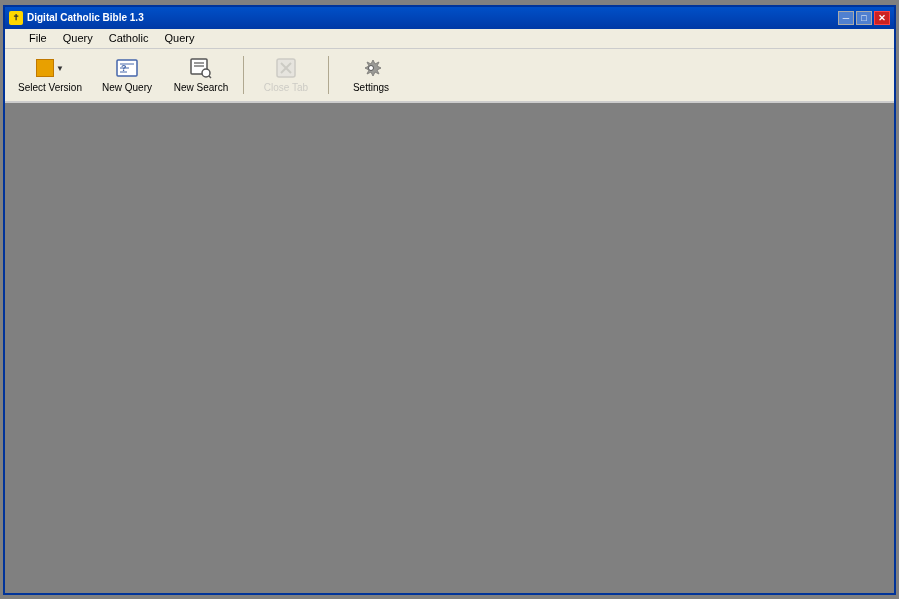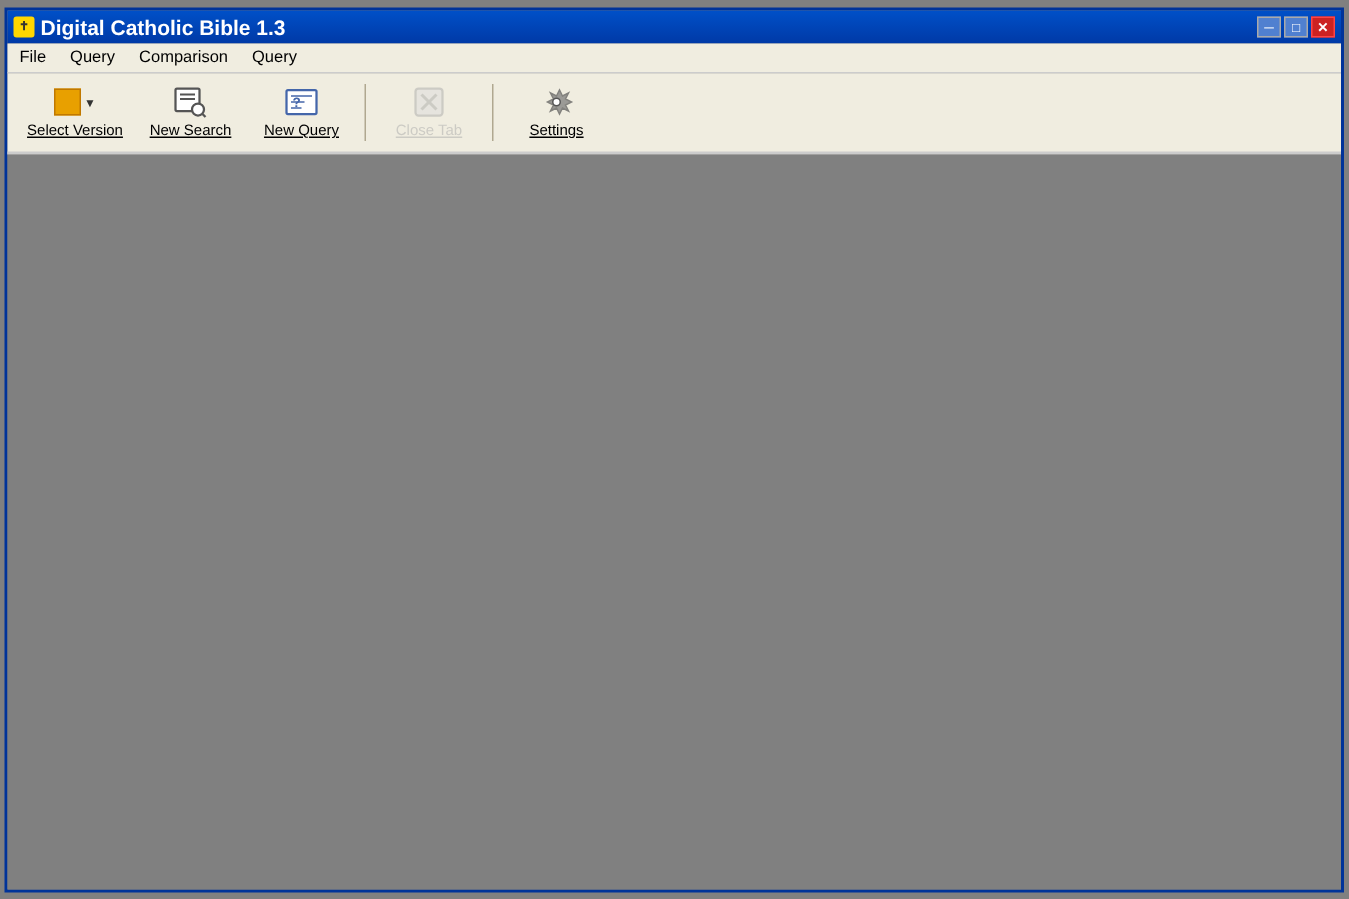--- a/index.html
+++ b/index.html
@@ -53,21 +53,21 @@
       display: flex;
       align-items: center;
       justify-content: center;
       font-size: 8px;
       color: #333;
       font-weight: bold;
     }
 
     .title-bar-text {
       color: white;
-      font-size: 14px;
+      font-size: 10px;
       font-weight: bold;
     }
 
     .title-bar-buttons {
       display: flex;
       gap: 2px;
     }
 
     .title-btn {
       width: 16px;
@@ -84,21 +84,21 @@
 
     .title-btn.minimize { background: #5080d0; }
     .title-btn.maximize { background: #5080d0; }
     .title-btn.close { background: #cc2222; border-color: #ff4444; }
 
     .menu-bar {
       height: 20px;
       background: #f0ede0;
       display: flex;
       align-items: center;
-      padding: 0 0;
+      padding: 0 16px;
       flex-shrink: 0;
       border-bottom: 1px solid #ccc;
     }
 
     .menu-item {
       padding: 2px 8px;
       font-size: 11px;
       color: #000;
       cursor: pointer;
     }
@@ -147,21 +147,20 @@
       display: flex;
       align-items: center;
       justify-content: center;
     }
 
     .btn-label {
       font-size: 10px;
       color: #000;
       text-align: left;
       white-space: nowrap;
-      text-decoration: underline;
     }
 
     .select-version-btn {
       width: 78px;
     }
 
     .select-version-inner {
       display: flex;
       align-items: center;
       gap: 2px;
@@ -197,63 +196,63 @@
     <div class="title-bar-buttons">
       <div class="title-btn minimize">─</div>
       <div class="title-btn maximize">□</div>
       <div class="title-btn close">✕</div>
     </div>
   </div>
 
   <div class="menu-bar">
     <div class="menu-item">File</div>
     <div class="menu-item">Query</div>
-    <div class="menu-item">Comparison</div>
+    <div class="menu-item">Catholic</div>
     <div class="menu-item">Query</div>
   </div>
 
   <div class="toolbar">
 
     <div class="toolbar-btn select-version-btn">
       <div class="btn-icon">
         <div class="select-version-inner">
           <div class="version-square"></div>
           <span class="version-arrow">▼</span>
         </div>
       </div>
       <span class="btn-label">Select Version</span>
     </div>
 
+
+    <div class="toolbar-btn">
+      <div class="btn-icon">
+        <svg width="24" height="24" viewBox="0 0 24 24" fill="none">
+          <rect x="2" y="4" width="20" height="16" rx="1" stroke="#4466aa" stroke-width="1.5" fill="white"></rect>
+          <text x="6" y="15" font-size="9" fill="#4466aa" font-weight="bold">?</text>
+          <line x1="5" y1="8" x2="19" y2="8" stroke="#4466aa" stroke-width="1"></line>
+          <line x1="5" y1="12" x2="14" y2="12" stroke="#4466aa" stroke-width="1"></line>
+          <line x1="5" y1="16" x2="12" y2="16" stroke="#4466aa" stroke-width="1"></line>
+        </svg>
+      </div>
+      <span class="btn-label">New Query</span>
+    </div>
 
     <div class="toolbar-btn">
       <div class="btn-icon">
         <svg width="24" height="24" viewBox="0 0 24 24" fill="none">
           <rect x="2" y="3" width="16" height="15" rx="1" stroke="#555" stroke-width="1.5" fill="white"></rect>
           <line x1="5" y1="7" x2="15" y2="7" stroke="#555" stroke-width="1.2"></line>
           <line x1="5" y1="10" x2="15" y2="10" stroke="#555" stroke-width="1.2"></line>
           <circle cx="17" cy="17" r="4" stroke="#555" stroke-width="1.5" fill="white"></circle>
           <line x1="20" y1="20" x2="22" y2="22" stroke="#555" stroke-width="1.5"></line>
         </svg>
       </div>
       <span class="btn-label">New Search</span>
     </div>
 
-    <div class="toolbar-btn">
-      <div class="btn-icon">
-        <svg width="24" height="24" viewBox="0 0 24 24" fill="none">
-          <rect x="2" y="4" width="20" height="16" rx="1" stroke="#4466aa" stroke-width="1.5" fill="white"></rect>
-          <text x="6" y="15" font-size="9" fill="#4466aa" font-weight="bold">?</text>
-          <line x1="5" y1="8" x2="19" y2="8" stroke="#4466aa" stroke-width="1"></line>
-          <line x1="5" y1="12" x2="14" y2="12" stroke="#4466aa" stroke-width="1"></line>
-          <line x1="5" y1="16" x2="12" y2="16" stroke="#4466aa" stroke-width="1"></line>
-        </svg>
-      </div>
-      <span class="btn-label">New Query</span>
-    </div>
-
 
     <div class="toolbar-separator"></div>
 
     <div class="toolbar-btn disabled">
       <div class="btn-icon">
         <svg width="24" height="24" viewBox="0 0 24 24" fill="none">
           <rect x="3" y="3" width="18" height="18" rx="2" stroke="#aaa" stroke-width="1.5" fill="#ddd"></rect>
           <line x1="7" y1="7" x2="17" y2="17" stroke="#aaa" stroke-width="2"></line>
           <line x1="17" y1="7" x2="7" y2="17" stroke="#aaa" stroke-width="2"></line>
         </svg>

